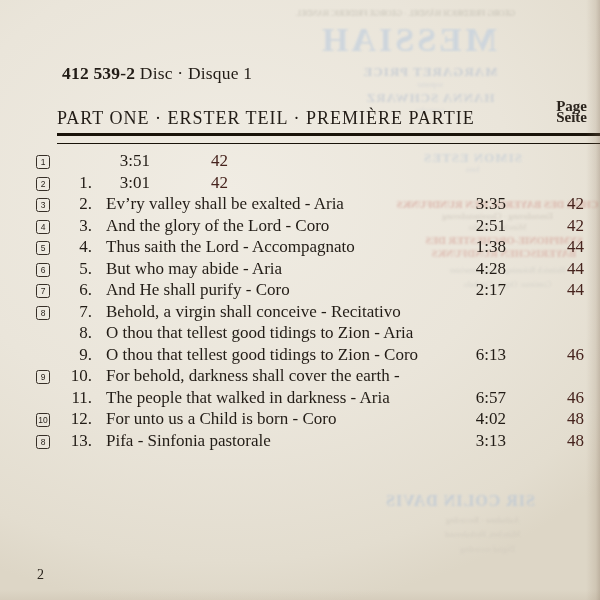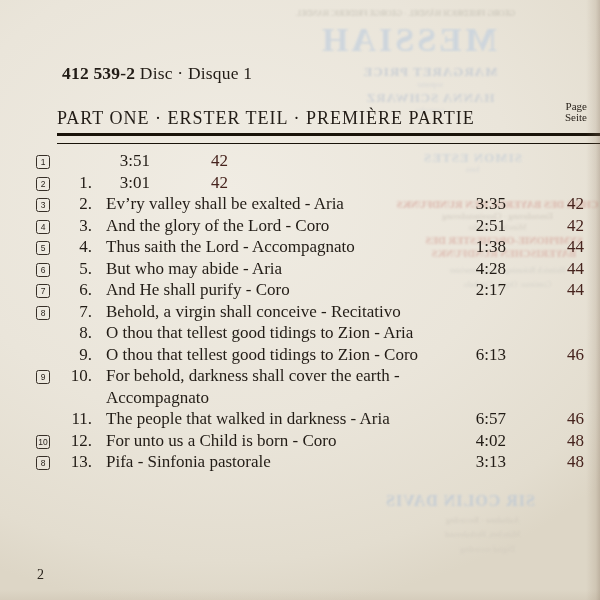--- a/index.html
+++ b/index.html
@@ -17,21 +17,21 @@
     background:linear-gradient(to bottom, rgba(146,124,100,0) 0%, rgba(146,124,100,0.10) 100%);}
 
   
   .ghost{position:absolute;inset:0;pointer-events:none;}
   .ghost-line{position:absolute;text-align:center;transform:scaleX(-1);
     filter:blur(0.8px);white-space:nowrap;font-family:"Liberation Serif","DejaVu Serif",serif;}
 
   .catalog{position:absolute;left:62px;top:63px;font-size:17.5px;letter-spacing:0.2px;}
   .catalog .bold{font-weight:bold;}
   .section-title{position:absolute;left:57px;top:108px;font-size:18px;letter-spacing:1px;white-space:nowrap;}
-  .pagecol{position:absolute;right:13px;top:101px;font-size:11px;font-weight:normal;
+  .pagecol{position:absolute;right:13px;top:101px;font-size:15px;font-weight:bold;
     text-align:right;line-height:11px;color:#2b241d;}
   .rule{position:absolute;left:57px;right:0;top:133px;height:6.5px;
     border-top:3.2px solid #191309;border-bottom:1.7px solid #191309;}
 
   .tracklist{position:absolute;left:36px;right:16px;top:150px;
     font-size:17px;line-height:21.5px;}
   .row{display:flex;align-items:baseline;}
   .c-box{width:27px;flex:none;}
   .boxnum{display:inline-block;width:12px;height:12px;border:1.3px solid #372f27;
     border-radius:2.5px;font-family:"Liberation Sans","DejaVu Sans",sans-serif;
@@ -157,21 +157,21 @@
     <span class="c-box"><span class="boxnum" style="visibility: hidden;"></span></span>
     <span class="c-num">9.</span>
     <span class="c-title"><span class="t1">O thou that tellest good tidings to Zion - Coro</span></span>
     <span class="c-time">6:13</span>
     <span class="c-page">46</span>
   </div>
 
   <div class="row">
     <span class="c-box"><span class="boxnum">9</span></span>
     <span class="c-num">10.</span>
-    <span class="c-title"><span class="t1">For behold, darkness shall cover the earth -</span><span class="t2" style="display:block;">Accompagnato</span></span>
+    <span class="c-title"><span class="t1">For behold, darkness shall cover the earth -</span></span>
     <span class="c-time"></span>
     <span class="c-page"></span>
   </div>
 
   <div class="row">
     <span class="c-box"><span class="boxnum" style="visibility: hidden;"></span></span>
     <span class="c-num">11.</span>
     <span class="c-title"><span class="t1">The people that walked in darkness - Aria</span></span>
     <span class="c-time">6:57</span>
     <span class="c-page">46</span>

